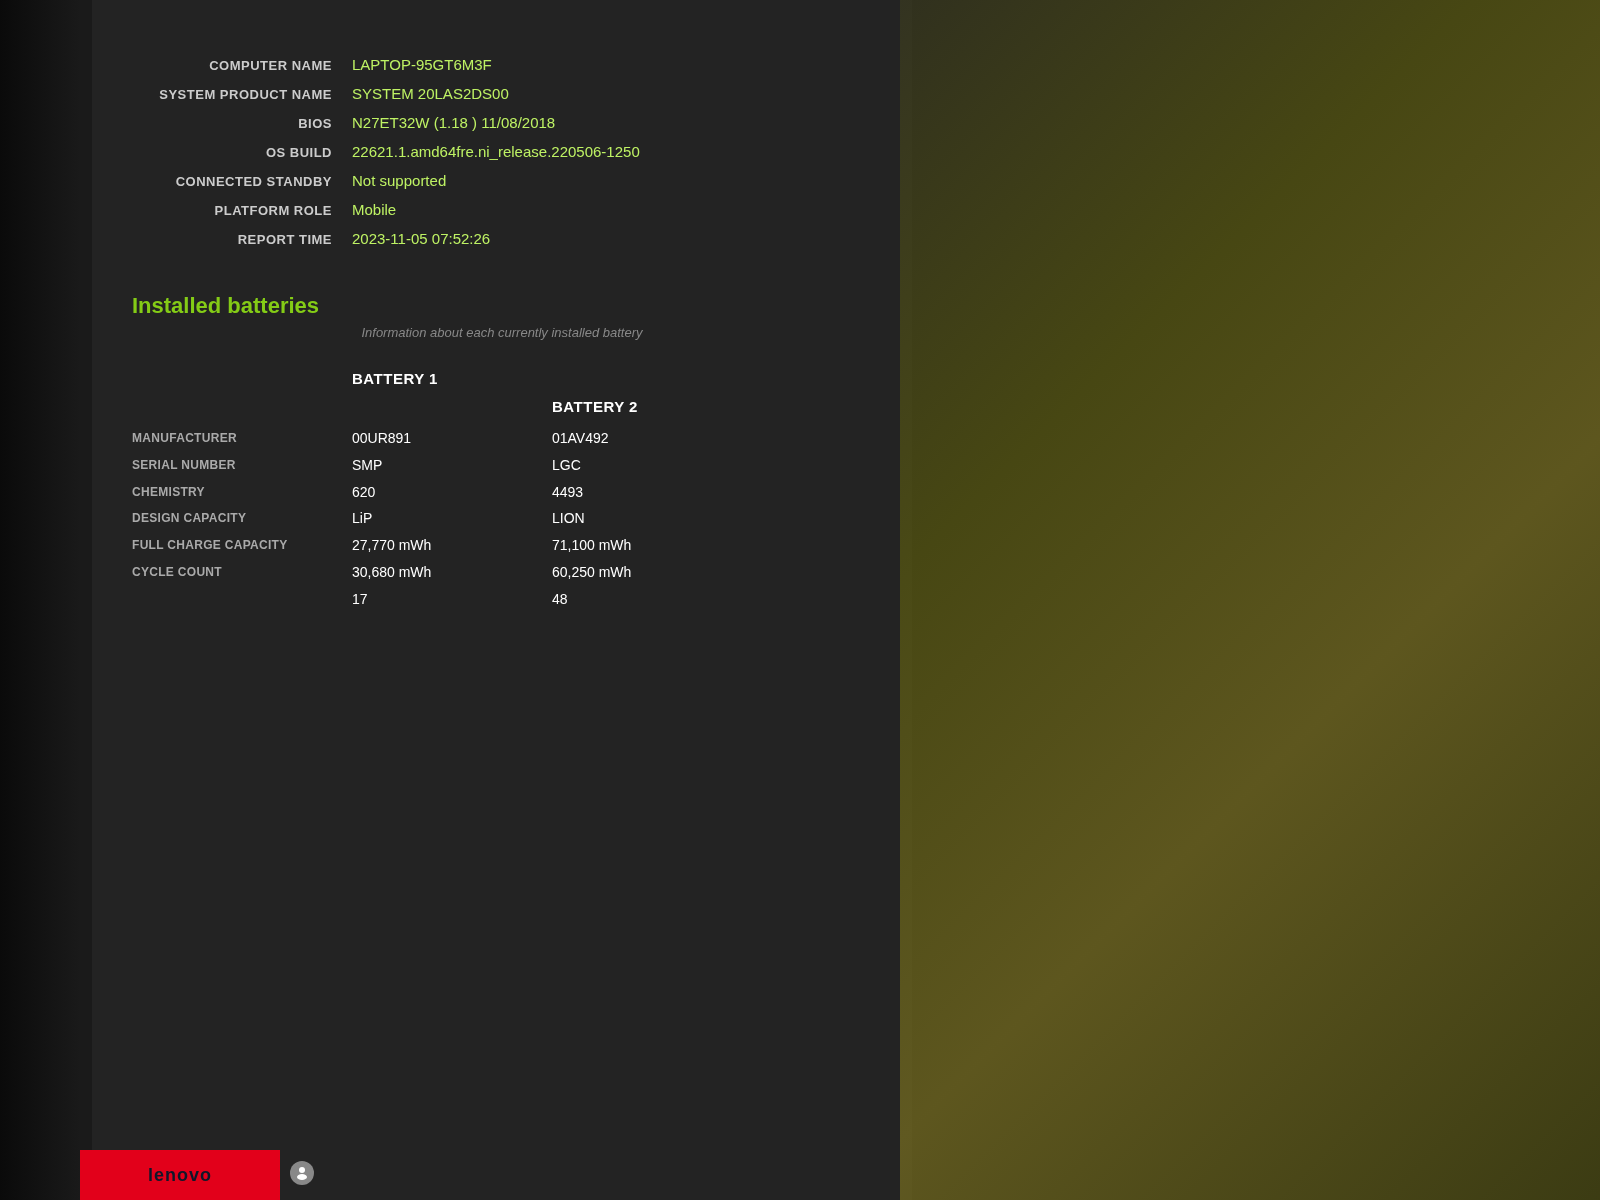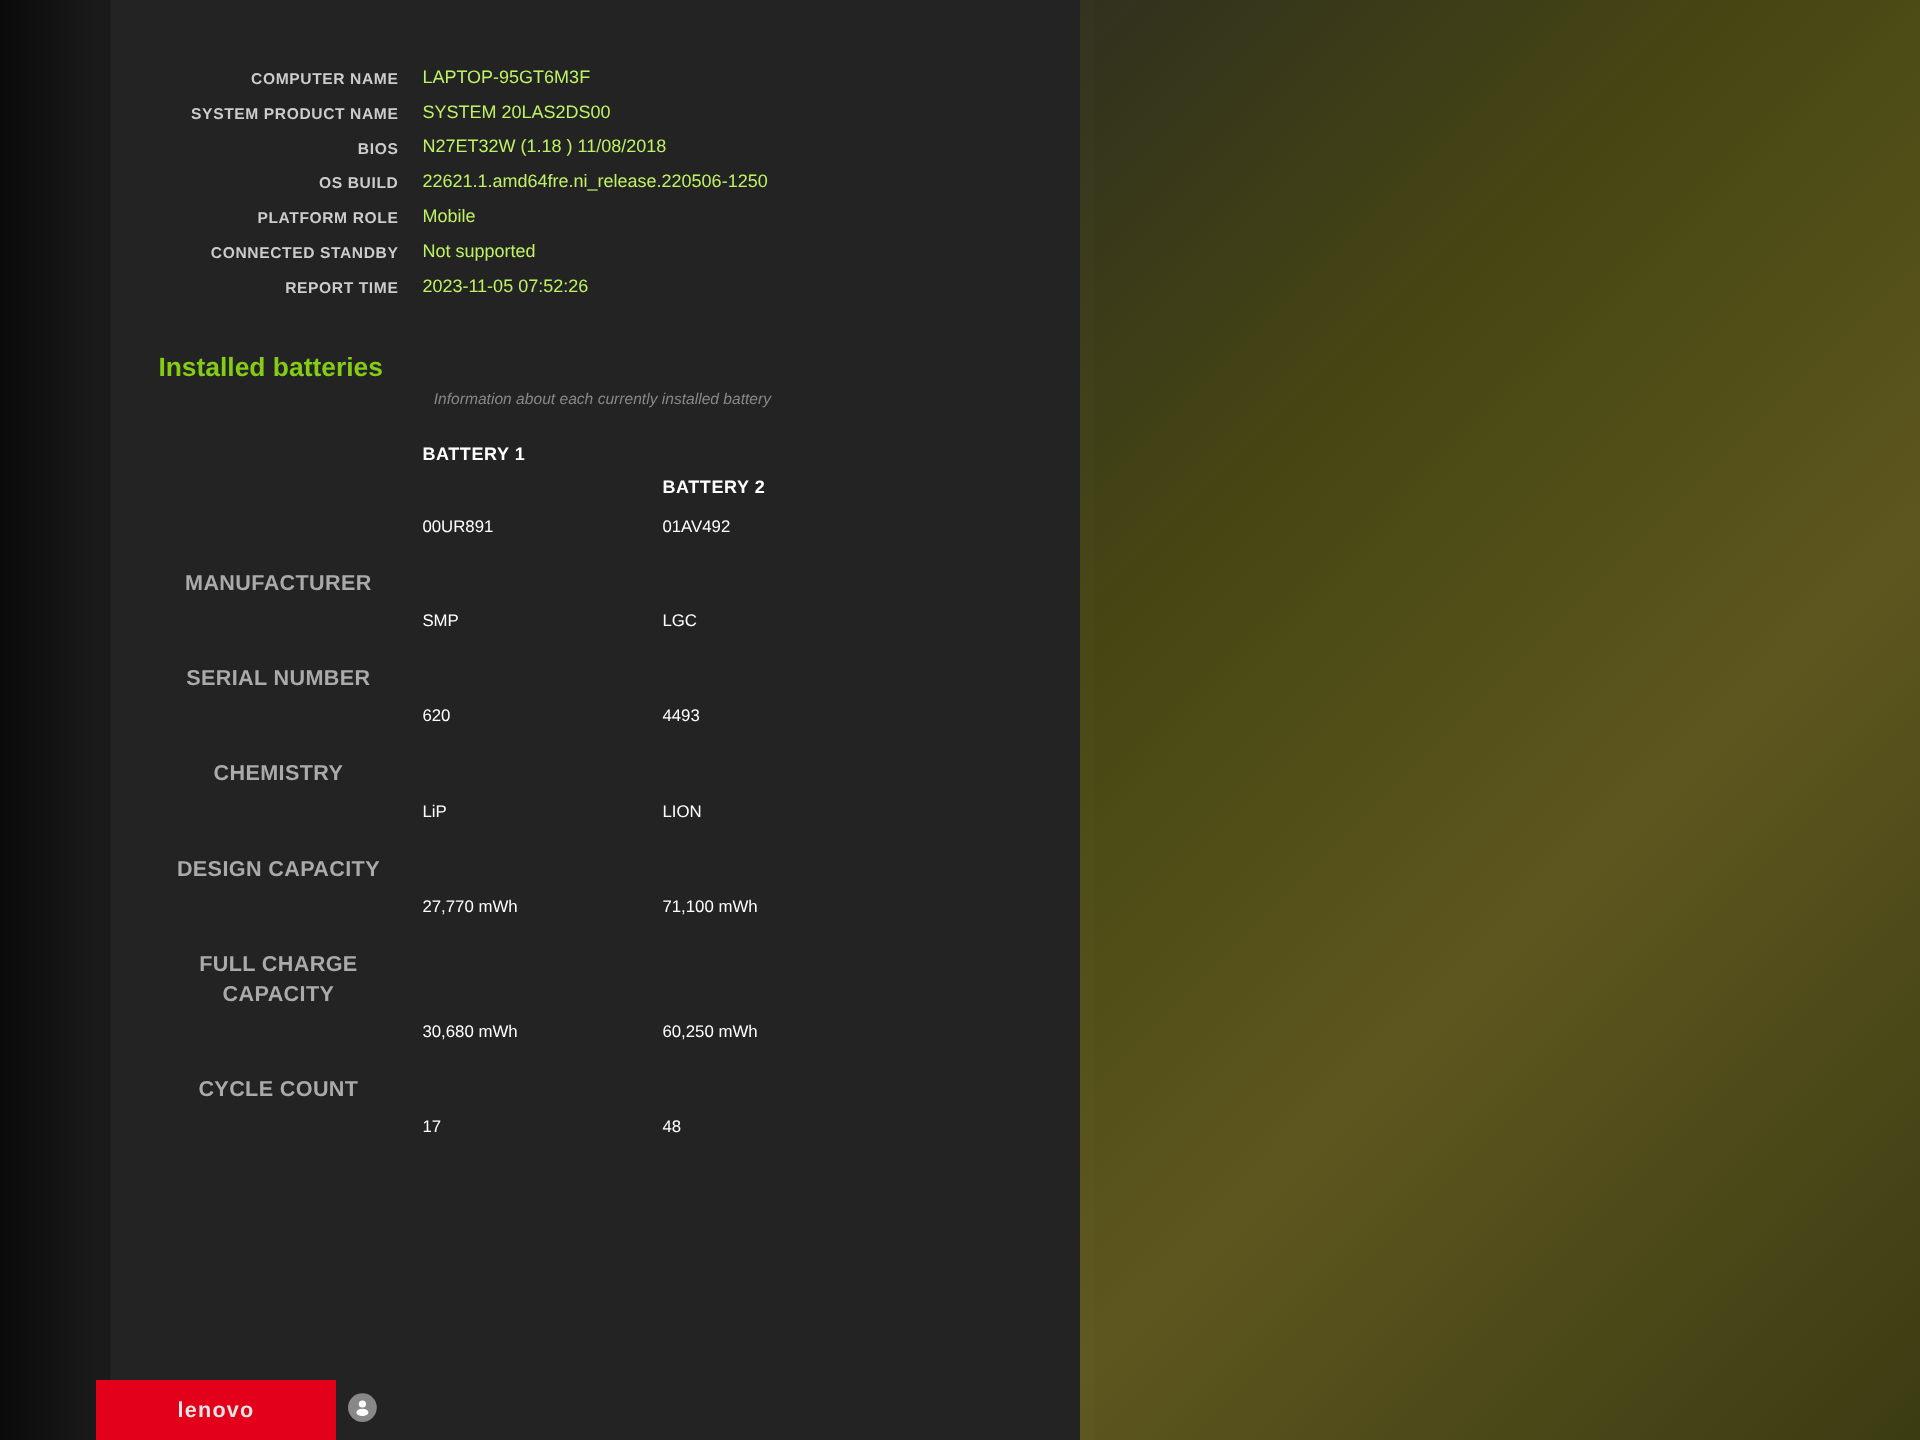--- a/index.html
+++ b/index.html
@@ -92,30 +92,29 @@
     }
 
     .bat-row {
       display: flex;
       padding: 5px 0;
       align-items: flex-start;
     }
 
     .bat-label {
       color: #aaaaaa;
-      font-size: 18px;
+      font-size: 12px;
       font-weight: 600;
       text-transform: uppercase;
       letter-spacing: 0.3px;
       width: 220px;
       min-width: 220px;
-      text-align: center;
+      text-align: left;
       padding-right: 20px;
       line-height: 1.4;
-      margin-top: 44px;
     }
 
     .bat-val {
       color: #ffffff;
       font-size: 14px;
     }
 
     .bat-header-row {
       display: flex;
       margin-bottom: 10px;
@@ -144,21 +143,21 @@
       left: 80px;
       width: 200px;
       height: 50px;
       background: #e2001a;
       display: flex;
       align-items: center;
       justify-content: center;
     }
 
     .lenovo-text {
-      color: #e5e5e5;
+      color: #0f172a;
       font-size: 18px;
       font-weight: 700;
       letter-spacing: 1px;
     }
 
     .user-icon {
       position: absolute;
       bottom: 15px;
       left: 290px;
       width: 24px;
@@ -195,27 +194,27 @@
       <span class="info-label">BIOS</span>
       <span class="info-value">N27ET32W (1.18 ) 11/08/2018</span>
     </div>
 
     <div class="info-row">
       <span class="info-label">OS BUILD</span>
       <span class="info-value">22621.1.amd64fre.ni_release.220506-1250</span>
     </div>
 
     <div class="info-row">
+      <span class="info-label">CONNECTED STANDBY</span>
+      <span class="info-value">Not supported</span>
+    </div>
+
+    <div class="info-row">
       <span class="info-label">PLATFORM ROLE</span>
       <span class="info-value">Mobile</span>
-    </div>
-
-    <div class="info-row">
-      <span class="info-label">CONNECTED STANDBY</span>
-      <span class="info-value">Not supported</span>
     </div>
 
     <div class="info-row">
       <span class="info-label">REPORT TIME</span>
       <span class="info-value">2023-11-05  07:52:26</span>
     </div>
 
   </div>
 
   <div class="section-title">Installed batteries</div>

